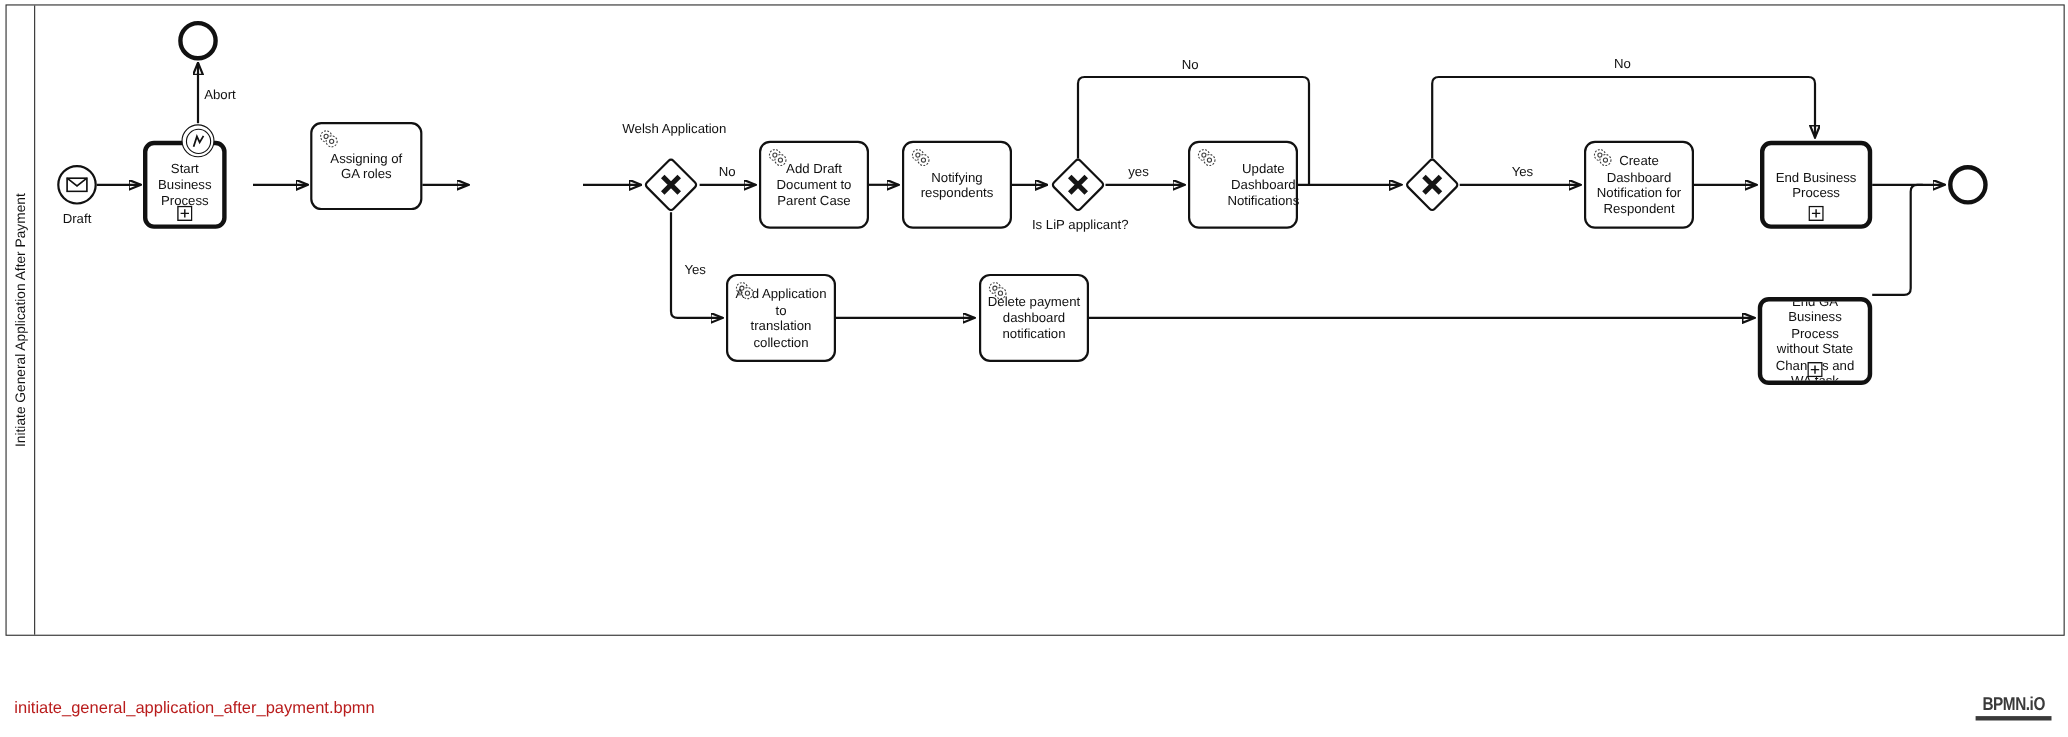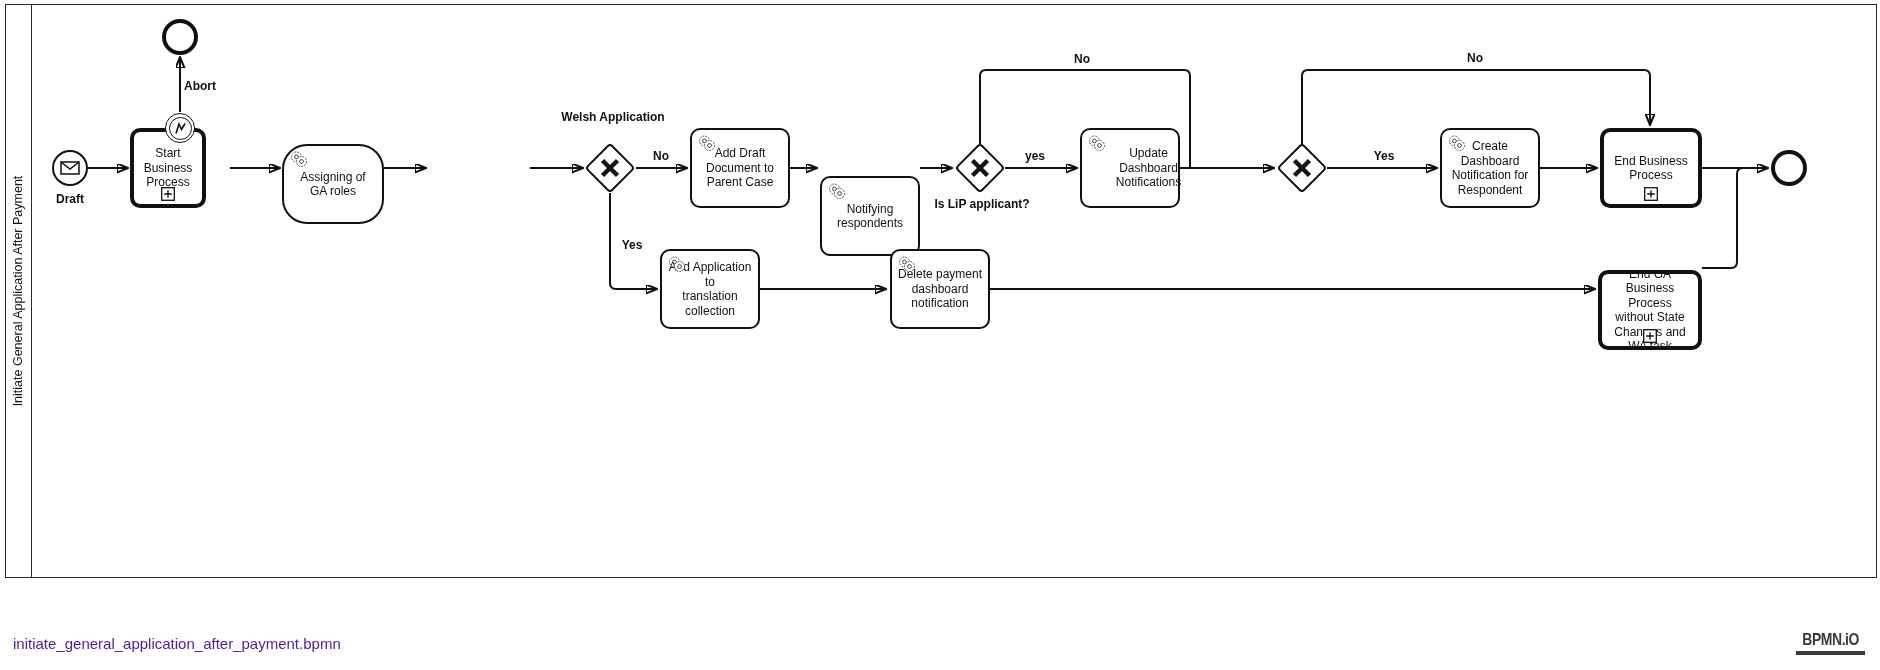--- a/index.html
+++ b/index.html
@@ -31,23 +31,23 @@
   
   .ev{position:absolute;border-radius:50%;background:#fff;z-index:3;
     display:flex;align-items:center;justify-content:center;}
   .ev-start{width:36px;height:36px;border:2px solid #111;}
   .ev-end{width:36px;height:36px;border:4px solid #111;}
   .ev-boundary{width:30px;height:30px;border:1.5px solid #111;}
   .ev-inner{position:absolute;inset:2.5px;border:1.5px solid #111;border-radius:50%;
     display:flex;align-items:center;justify-content:center;background:#fff;}
   
   .lbl{position:absolute;font-size:12px;color:#111;white-space:nowrap;
-    transform:translate(-50%,-50%);z-index:4;font-weight:bold;}
-  
-  .filename{position:absolute;left:13px;top:635px;font-size:15px;color:#4c1d95;z-index:4;}
+    transform:translate(-50%,-50%);z-index:4;}
+  
+  .filename{position:absolute;left:13px;top:635px;font-size:15px;color:#b91c1c;z-index:4;}
   .logo{position:absolute;right:15px;top:630px;z-index:4;text-align:center;}
   .logo span{display:block;font-size:17px;font-weight:bold;color:#3a3a3a;
     letter-spacing:-0.5px;transform:scaleX(0.82);}
   .logo-bar{height:4px;background:#3a3a3a;margin-top:1px;}
 </style>
 </head>
 <body>
 
 <div id="canvas">
 
@@ -86,21 +86,21 @@
 
   <div class="task call" style="left:130px;top:128px;width:76px;">
     <div>Start Business</div>
     <div>Process</div>
     <svg class="plus" width="14" height="14">
       <rect x="0.7" y="0.7" width="12.6" height="12.6" fill="#fff" stroke="#111" stroke-width="1.3"></rect>
       <path d="M7,3.2 L7,10.8 M3.2,7 L10.8,7" stroke="#111" stroke-width="1.3"></path>
     </svg>
   </div>
 
-  <div class="task" style="left:282px;top:144px;width:102px;border-radius:25px;">
+  <div class="task" style="left:282px;top:111px;width:102px;">
     <svg class="ticon" width="20" height="18">
       <circle cx="7.5" cy="7" r="5" fill="none" stroke="#404040" stroke-width="1" stroke-dasharray="1.7 1.3"></circle>
       <circle cx="7.5" cy="7" r="1.9" fill="none" stroke="#404040" stroke-width="1"></circle>
       <circle cx="12.5" cy="11.5" r="5" fill="#fff" stroke="#404040" stroke-width="1" stroke-dasharray="1.7 1.3"></circle>
       <circle cx="12.5" cy="11.5" r="1.9" fill="none" stroke="#404040" stroke-width="1"></circle>
     </svg>
     <div>Assigning of</div>
     <div>GA roles</div>
   </div>
 
@@ -110,21 +110,21 @@
       <circle cx="7.5" cy="7" r="5" fill="none" stroke="#404040" stroke-width="1" stroke-dasharray="1.7 1.3"></circle>
       <circle cx="7.5" cy="7" r="1.9" fill="none" stroke="#404040" stroke-width="1"></circle>
       <circle cx="12.5" cy="11.5" r="5" fill="#fff" stroke="#404040" stroke-width="1" stroke-dasharray="1.7 1.3"></circle>
       <circle cx="12.5" cy="11.5" r="1.9" fill="none" stroke="#404040" stroke-width="1"></circle>
     </svg>
     <div>Add Draft</div>
     <div>Document to</div>
     <div>Parent Case</div>
   </div>
 
-  <div class="task" style="left:820px;top:128px;margin-top:48px;">
+  <div class="task" style="left:820px;top:128px;">
     <svg class="ticon" width="20" height="18">
       <circle cx="7.5" cy="7" r="5" fill="none" stroke="#404040" stroke-width="1" stroke-dasharray="1.7 1.3"></circle>
       <circle cx="7.5" cy="7" r="1.9" fill="none" stroke="#404040" stroke-width="1"></circle>
       <circle cx="12.5" cy="11.5" r="5" fill="#fff" stroke="#404040" stroke-width="1" stroke-dasharray="1.7 1.3"></circle>
       <circle cx="12.5" cy="11.5" r="1.9" fill="none" stroke="#404040" stroke-width="1"></circle>
     </svg>
     <div>Notifying</div>
     <div>respondents</div>
   </div>
 

